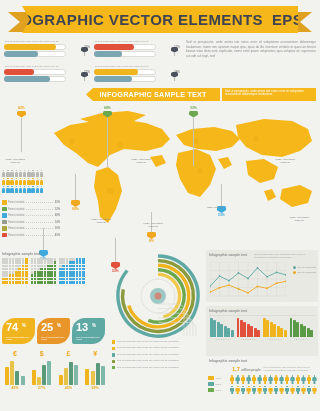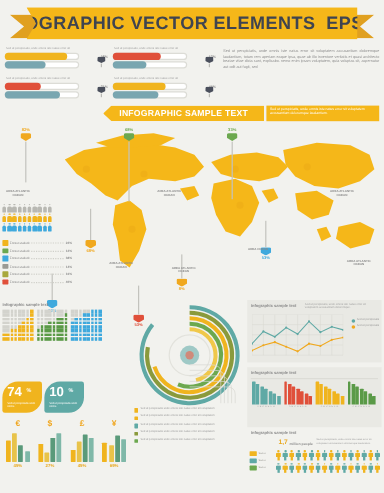--- a/index.html
+++ b/index.html
@@ -714,22 +714,27 @@
         </div>
       </div>
   </div>
 
   <div class="leaves">
       <div class="leaf" style="background: rgb(240, 180, 30);">
         <span class="num">74</span>
         <span class="pc" style="left:20px;top:5px;">%</span>
         <span class="sub">Sed ut perspiciatis unde omnis</span>
       </div>
+      <div class="leaf" style="background: rgb(232, 150, 42);">
+        <span class="num">25</span>
+        <span class="pc" style="left:20px;top:5px;">%</span>
+        <span class="sub">Sed ut perspiciatis unde omnis</span>
+      </div>
       <div class="leaf" style="background: rgb(95, 169, 165);">
-        <span class="num">10</span>
+        <span class="num">13</span>
         <span class="pc" style="left:20px;top:5px;">%</span>
         <span class="sub">Sed ut perspiciatis unde omnis</span>
       </div>
     </div>
 
   <div class="curr">
       <div class="cur-g">
         <div class="cur-sym">€</div>
         <div class="cur-bars">
           <i style="height:18px;background:#f0b41e"></i>

